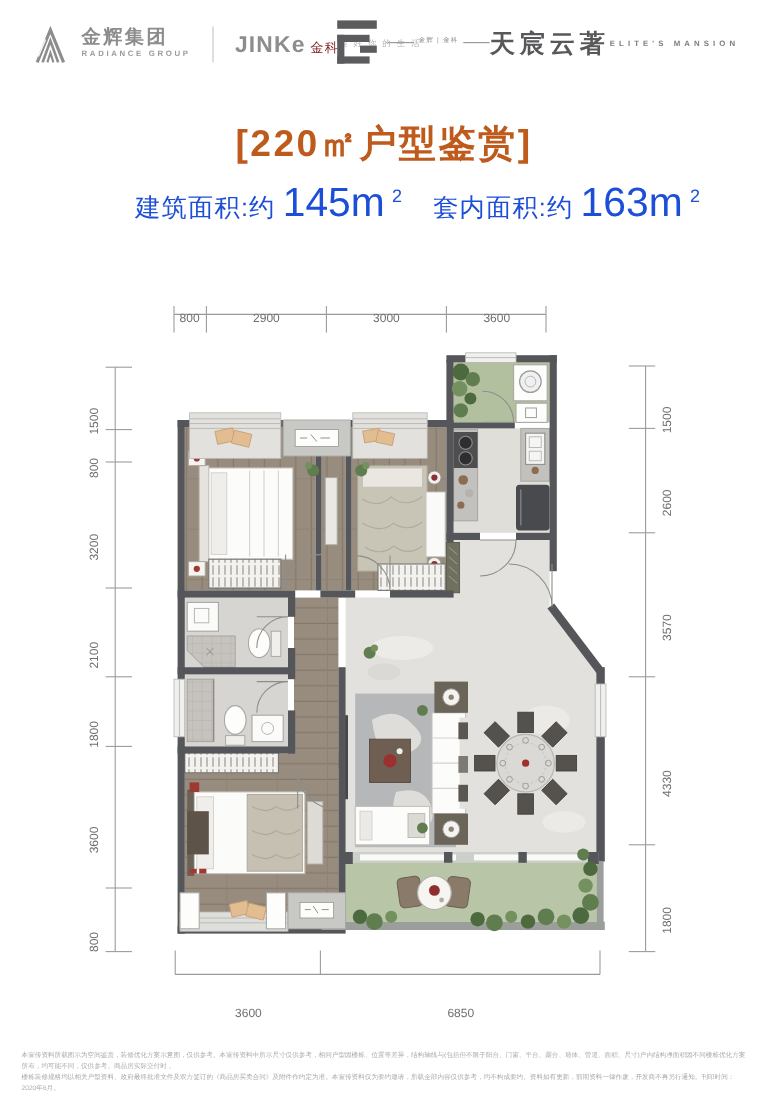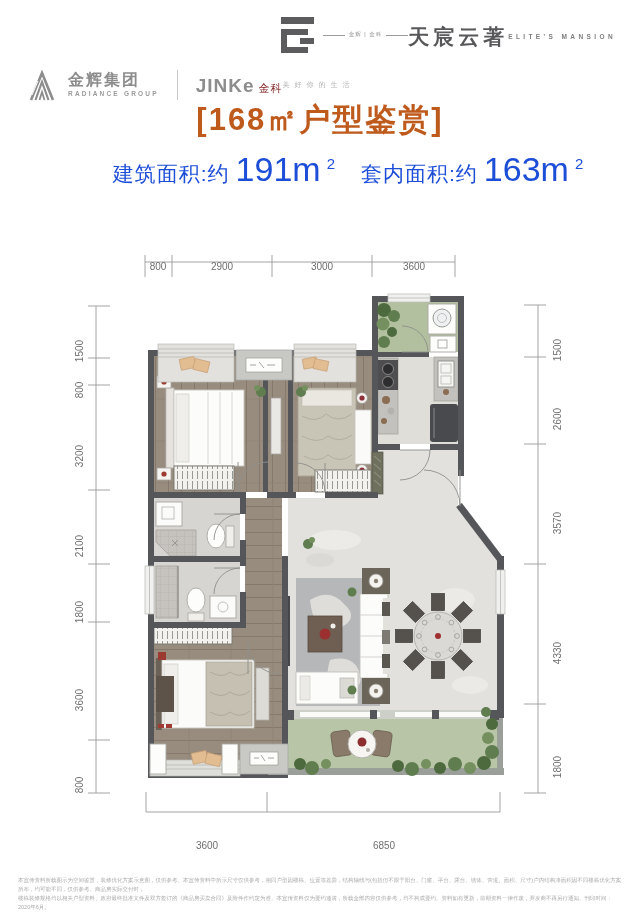--- a/index.html
+++ b/index.html
@@ -1,20 +1,20 @@
 <!DOCTYPE html>
 <html><head>
 <meta charset="utf-8">
 <style>
   html,body{margin:0;padding:0;background:#fff;}
   .page{position:relative;width:640px;height:920px;background:#ffffff;overflow:hidden;
         font-family:"Liberation Sans","DejaVu Sans",sans-serif;}
 
   
-  .hdr-left{position:absolute;left:26px;top:20px;display:flex;align-items:center;gap:12px;margin-top:48px;}
+  .hdr-left{position:absolute;left:26px;top:20px;display:flex;align-items:center;gap:12px;}
   .rad-txt{display:flex;flex-direction:column;line-height:1;}
   .rad-cn{font-size:16px;font-weight:bold;color:#8d8d8d;letter-spacing:2px;}
   .rad-en{font-size:6.5px;color:#9a9a9a;letter-spacing:2.2px;margin-top:3px;font-weight:bold;}
   .hdr-div{width:1px;height:30px;background:#c8c8c8;margin:0 6px;}
   .jinke{display:flex;flex-direction:row;line-height:1;}
   .jinke-row{display:flex;align-items:baseline;gap:4px;}
   .jinke-en{font-size:19px;font-weight:bold;color:#8d8d8d;letter-spacing:1px;}
   .jinke-cn{font-size:11px;color:#7f1d1d;letter-spacing:1px;text-align:center;}
   .jinke-slogan{font-size:7px;color:#b3b3b3;letter-spacing:5px;margin-top:5px;}
 
@@ -84,24 +84,24 @@
       <div class="man-top">
         <span class="dash"></span>
         <span>金辉 | 金科</span>
         <span class="dash"></span>
       </div>
       <span class="man-cn">天宸云著</span>
       <span class="man-en">ELITE'S MANSION</span>
     </div>
   </div>
 
-  <div class="title">[168㎡户型鉴赏]</div>
+  <div class="title">[220㎡户型鉴赏]</div>
   <div class="subtitle">
     <span class="sub-label">建筑面积:约</span>
-      <span class="sub-value">191m</span>
+      <span class="sub-value">145m</span>
       <span class="sub-sup">2</span>
     <span class="sub-gap"></span>
     <span class="sub-label">套内面积:约</span>
       <span class="sub-value">163m</span>
       <span class="sub-sup">2</span>
   </div>
 
   <svg class="plan" viewBox="0 0 640 920">
     <defs>
       <pattern id="woodV" width="13" height="42" patternUnits="userSpaceOnUse">

